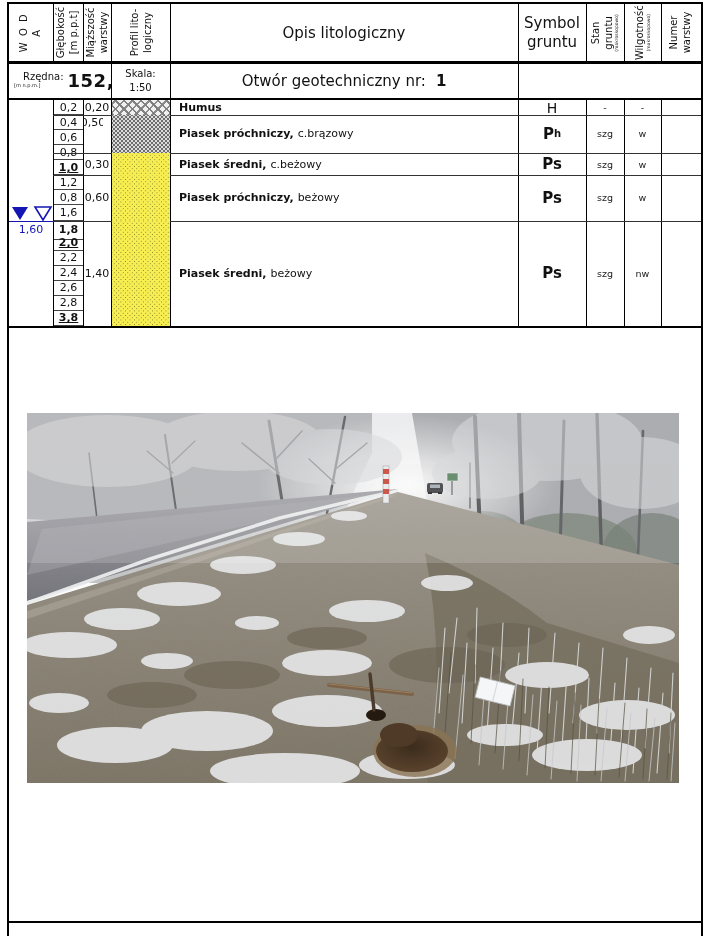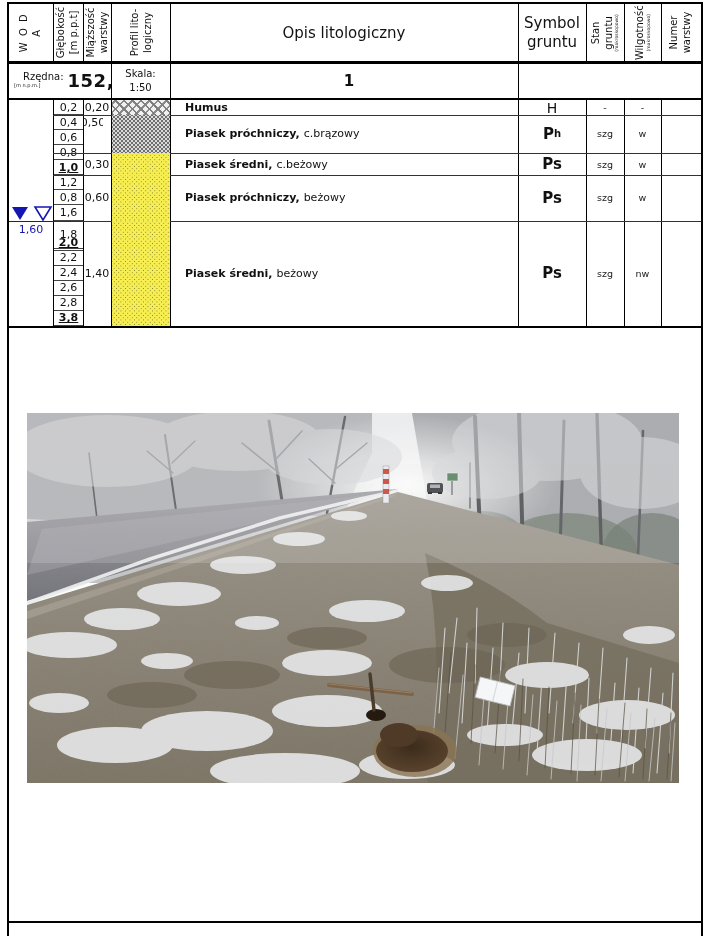--- a/index.html
+++ b/index.html
@@ -17,21 +17,21 @@
   .rz-unit{font-size:5px;text-align:center;line-height:1.4;color:#222;}
   .rz-value{font-size:18px;font-weight:bold;margin-left:4px;letter-spacing:0.5px;}
   .skala{font-size:10px;text-align:center;white-space:pre-line;line-height:1.35;}
   .title{font-size:15px;}
   .title-num{font-size:15px;font-weight:bold;margin-left:10px;}
   .tick{position:absolute;left:0;width:100%;display:flex;align-items:center;justify-content:center;
         font-size:11px;box-sizing:border-box;border-bottom:1px solid #444;}
   .tick.bold{font-weight:bold;text-decoration:underline;}
   .lcell{position:absolute;display:flex;align-items:center;justify-content:center;
          font-size:11px;box-sizing:border-box;overflow:hidden;}
-  .ldesc{justify-content:flex-start;padding-left:15px;}
+  .ldesc{justify-content:flex-start;padding-left:9px;}
   .lname{font-weight:bold;}
   .ldetail{font-weight:normal;margin-left:4px;}
   .lsym{font-size:15px;font-weight:bold;}
   .lsym.plain{font-size:14px;font-weight:normal;}
   .lsym sub{font-size:10px;}
   .small{font-size:9.5px;color:#222;}
   .pat-humus{background-color:#f0f0f0;
     background-image:repeating-linear-gradient(45deg,#808080 0 1.6px,rgba(0,0,0,0) 1.6px 6px),
                      repeating-linear-gradient(-45deg,#8a8a8a 0 1.6px,rgba(0,0,0,0) 1.6px 6px);}
   .pat-gray-dots{background-color:#dadada;
@@ -98,20 +98,21 @@
       <div class="rz-label">Rzędna:</div>
       <div class="rz-unit">[m n.p.m.]</div>
     </div>
     <div class="rz-value">152,0</div>
   </div>
   <div class="cell" style="left:111px;top:64px;width:59px;height:33px;">
     <div class="skala">Skala:
 1:50</div>
   </div>
   <div class="cell" style="left:170px;top:64px;width:348px;height:33px;">
+    <span class="title">Otwór geotechniczny nr:</span>
     <span class="title-num">1</span>
   </div>
 
   <div id="body-region" style="position:absolute;left:0;top:0;">
       <div class="vline" style="left: 53px; top: 4px; width: 1px; height: 57px;"></div>
       <div class="vline" style="left: 83px; top: 4px; width: 1px; height: 57px;"></div>
       <div class="vline" style="left: 111px; top: 4px; width: 1px; height: 57px;"></div>
       <div class="vline" style="left: 170px; top: 4px; width: 1px; height: 57px;"></div>
       <div class="vline" style="left: 518px; top: 4px; width: 1px; height: 57px;"></div>
       <div class="vline" style="left: 586px; top: 4px; width: 1px; height: 57px;"></div>
@@ -129,21 +130,21 @@
       <div class="vline" style="left: 624px; top: 100px; width: 1px; height: 226px;"></div>
       <div class="vline" style="left: 661px; top: 100px; width: 1px; height: 226px;"></div>
       <div class="tick" style="left: 54px; top: 100px; width: 29px; height: 15.0667px; position: absolute;">0,2</div>
       <div class="tick" style="left: 54px; top: 115.067px; width: 29px; height: 15.0667px; position: absolute;">0,4</div>
       <div class="tick" style="left: 54px; top: 130.133px; width: 29px; height: 15.0667px; position: absolute;">0,6</div>
       <div class="tick" style="left: 54px; top: 145.2px; width: 29px; height: 15.0667px; position: absolute;">0,8</div>
       <div class="tick bold" style="left: 54px; top: 160.267px; width: 29px; height: 15.0667px; position: absolute;">1,0</div>
       <div class="tick" style="left: 54px; top: 175.333px; width: 29px; height: 15.0667px; position: absolute;">1,2</div>
       <div class="tick" style="left: 54px; top: 190.4px; width: 29px; height: 15.0667px; position: absolute;">0,8</div>
       <div class="tick" style="left: 54px; top: 205.467px; width: 29px; height: 15.0667px; position: absolute;">1,6</div>
-      <div class="tick" style="left: 54px; top: 220.533px; width: 29px; height: 28px; position: absolute;">1,8</div>
+      <div class="tick" style="left: 54px; top: 220.533px; width: 29px; height: 19px; position: absolute; font-weight: bold;">1,8</div>
       <div class="tick bold" style="left: 54px; top: 235.6px; width: 29px; height: 15.0667px; position: absolute;">2,0</div>
       <div class="tick" style="left: 54px; top: 250.667px; width: 29px; height: 15.0667px; position: absolute;">2,2</div>
       <div class="tick" style="left: 54px; top: 265.733px; width: 29px; height: 15.0667px; position: absolute;">2,4</div>
       <div class="tick" style="left: 54px; top: 280.8px; width: 29px; height: 15.0667px; position: absolute;">2,6</div>
       <div class="tick" style="left: 54px; top: 295.867px; width: 29px; height: 15.0667px; position: absolute;">2,8</div>
       <div class="tick bold" style="left: 54px; top: 310.933px; width: 29px; height: 15.0667px; position: absolute;">3,8</div>
       <div class="lcell" style="left: 83px; top: 100px; width: 28px; height: 15.0667px;">0,20</div>
       <div class="lcell pat-humus" style="left: 112px; top: 100px; width: 58px; height: 15.0667px;"></div>
       <div class="lcell ldesc" style="left: 170px; top: 100px; width: 348px; height: 15.0667px;">
         <span class="lname">Humus</span>

